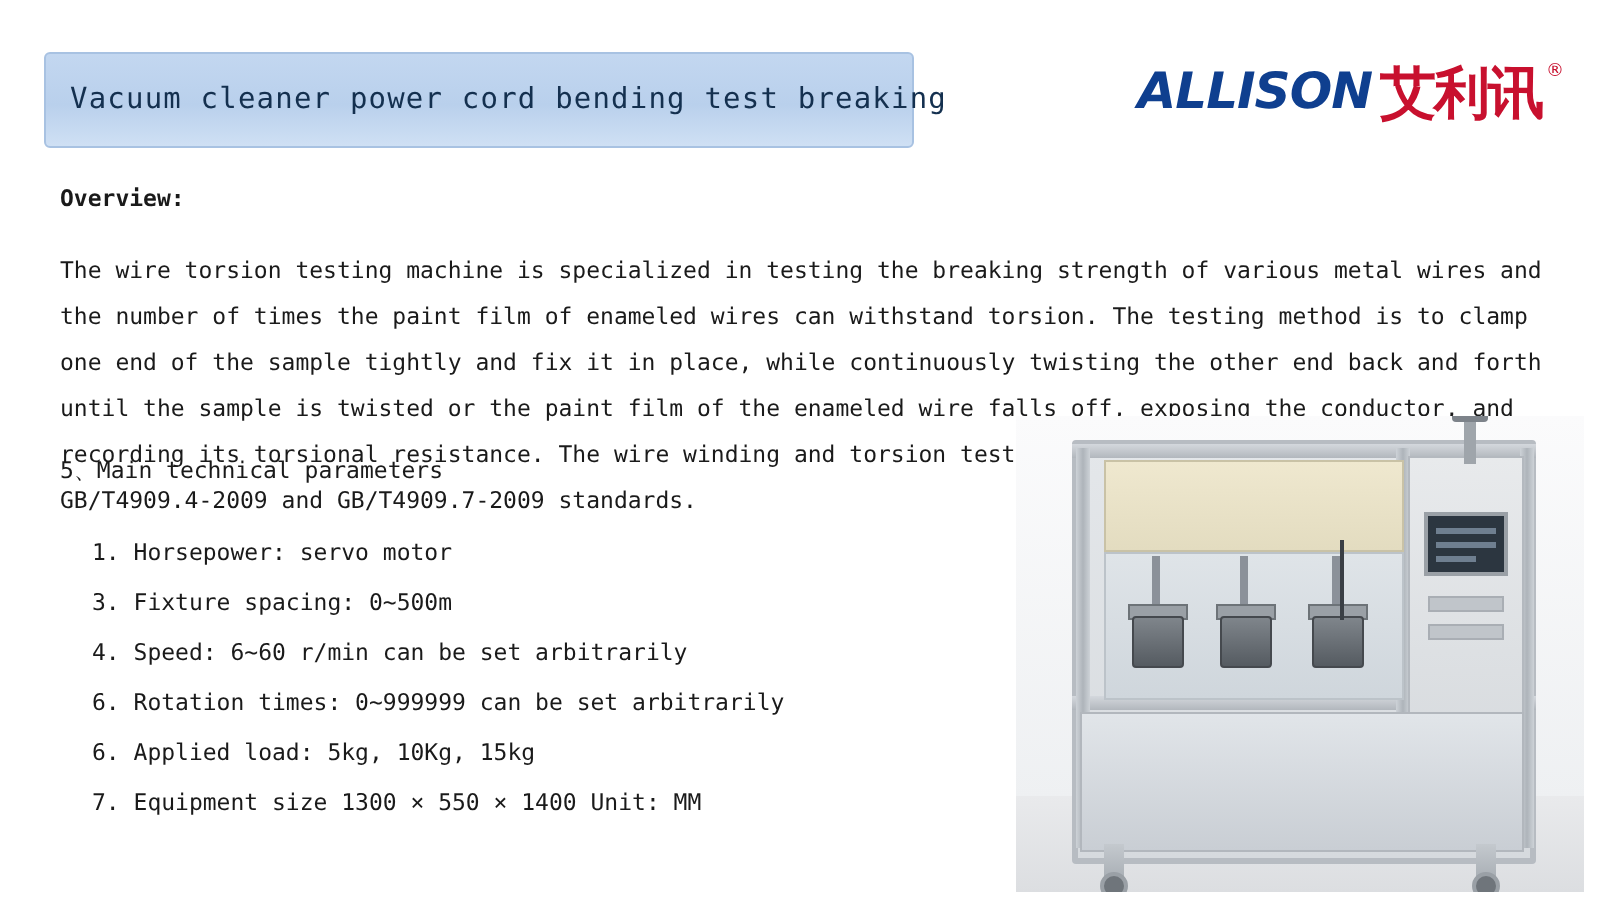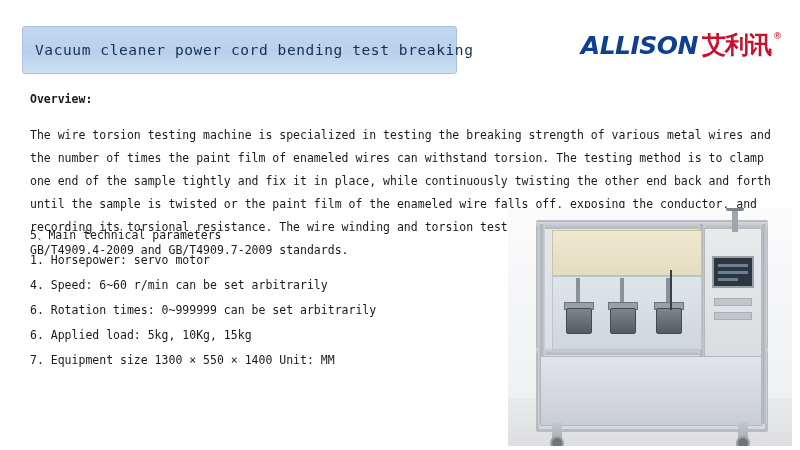--- a/index.html
+++ b/index.html
@@ -48,21 +48,21 @@
     font-style: italic;
     font-size: 25px;
     letter-spacing: -0.5px;
     color: #0f3f8f;
     line-height: 1;
     text-align: right;
   }
   #logo-cn {
     font-family: "DejaVu Sans", "Liberation Sans", sans-serif;
     font-weight: bold;
-    font-size: 24px;
+    font-size: 28px;
     color: #c8102e;
     line-height: 1;
     margin-left: 4px;
     letter-spacing: -1px;
   }
   #logo-reg {
     font-family: "DejaVu Sans", "Liberation Sans", sans-serif;
     font-size: 9px;
     color: #c8102e;
     margin-left: 2px;
@@ -93,21 +93,21 @@
     font-size: 11.5px;
   }
   #params-list {
     position: absolute;
     left: 30px;
     top: 248px;
     width: 450px;
     font-size: 11.5px;
     line-height: 25px;
     list-style: none;
-    margin: 0;
+    margin: 16px;
     padding: 0;
   }
   #params-list li { white-space: nowrap; }
 
   
   #machine-photo {
     position: absolute;
     left: 508px;
     top: 208px;
     width: 284px;
@@ -229,20 +229,21 @@
   <span id="logo-cn">艾利讯</span>
   <span id="logo-reg">®</span>
 </div>
 
 <div id="overview-label">Overview:</div>
 <p id="overview-para">The wire torsion testing machine is specialized in testing the breaking strength of various metal wires and the number of times the paint film of enameled wires can withstand torsion. The testing method is to clamp one end of the sample tightly and fix it in place, while continuously twisting the other end back and forth until the sample is twisted or the paint film of the enameled wire falls off, exposing the conductor, and recording its torsional resistance. The wire winding and torsion testing machine complies with both GB/T4909.4-2009 and GB/T4909.7-2009 standards.</p>
 <div id="params-heading">5、Main technical parameters</div>
 
 <ul id="params-list">
   <li>1. Horsepower: servo motor</li>
+  <li>3. Fixture spacing: 0~500m</li>
   <li>4. Speed: 6~60 r/min can be set arbitrarily</li>
   <li>6. Rotation times: 0~999999 can be set arbitrarily</li>
   <li>6. Applied load: 5kg, 10Kg, 15kg</li>
   <li>7. Equipment size 1300 × 550 × 1400 Unit: MM</li>
 </ul>
 
 <div id="machine-photo">
   <div class="mp wall"></div>
   <div class="mp floor"></div>
 

